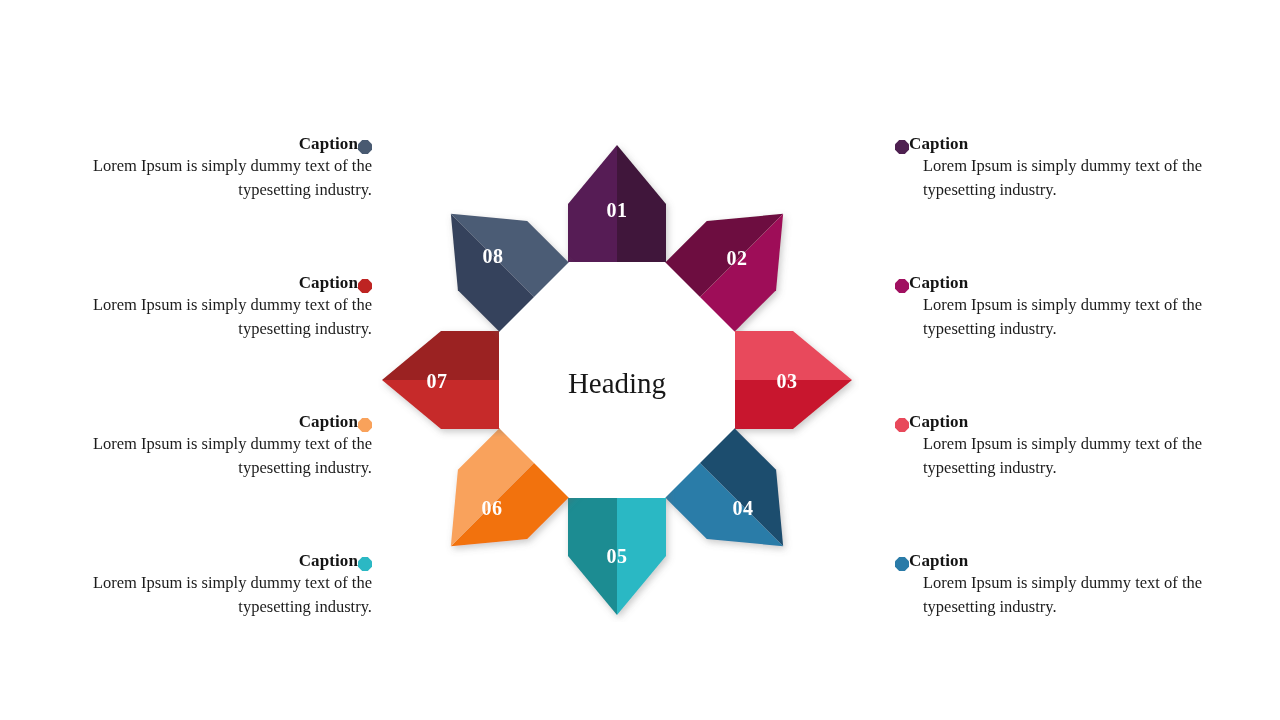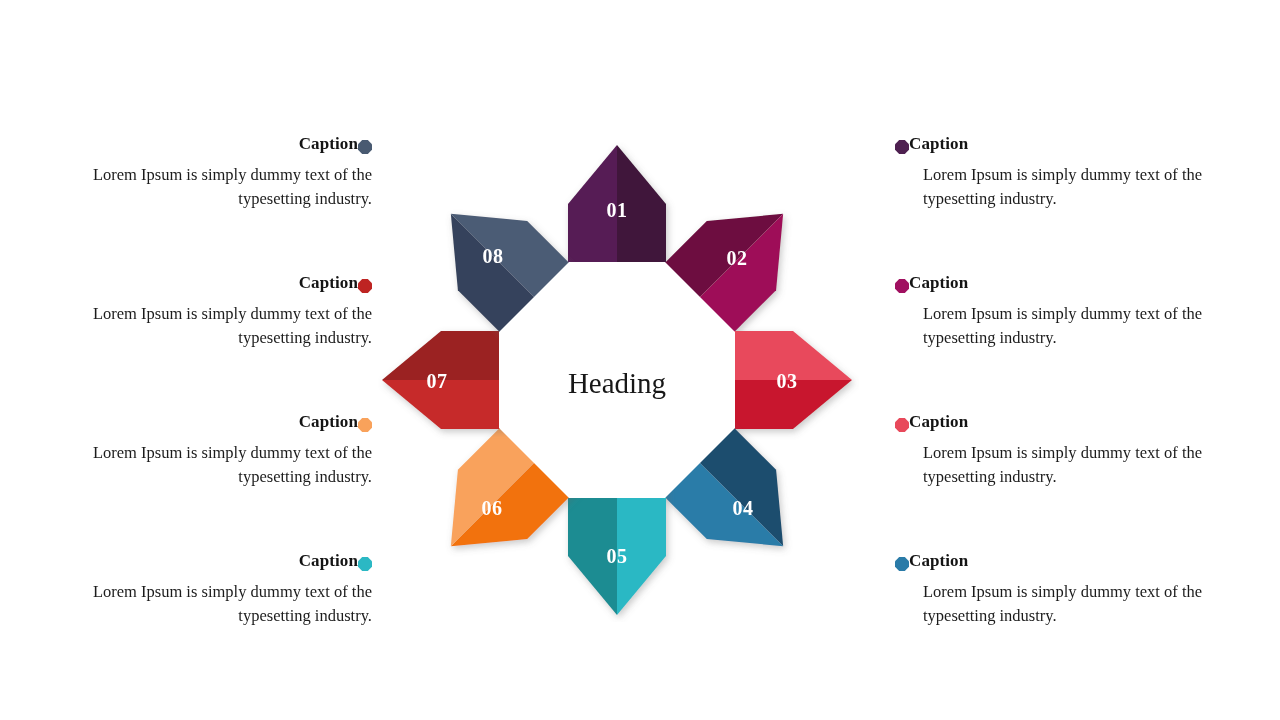--- a/index.html
+++ b/index.html
@@ -69,21 +69,20 @@
 
   .dot {
     width: 14px;
     height: 14px;
     flex: 0 0 auto;
     
     clip-path: polygon(30% 0%, 70% 0%, 100% 30%, 100% 70%, 70% 100%, 30% 100%, 0% 70%, 0% 30%);
   }
 
   .caption-body {
-    margin-top: 9px;
     font-family: "Liberation Serif", "DejaVu Serif", serif;
     font-size: 16.5px;
     line-height: 1.45;
     color: #1c1c1c;
     width: 305px;
   }
   .caption-col.left  .caption-body { margin-left: 25px; }
   .caption-col.right .caption-body { margin-left: 28px; }
 
   

